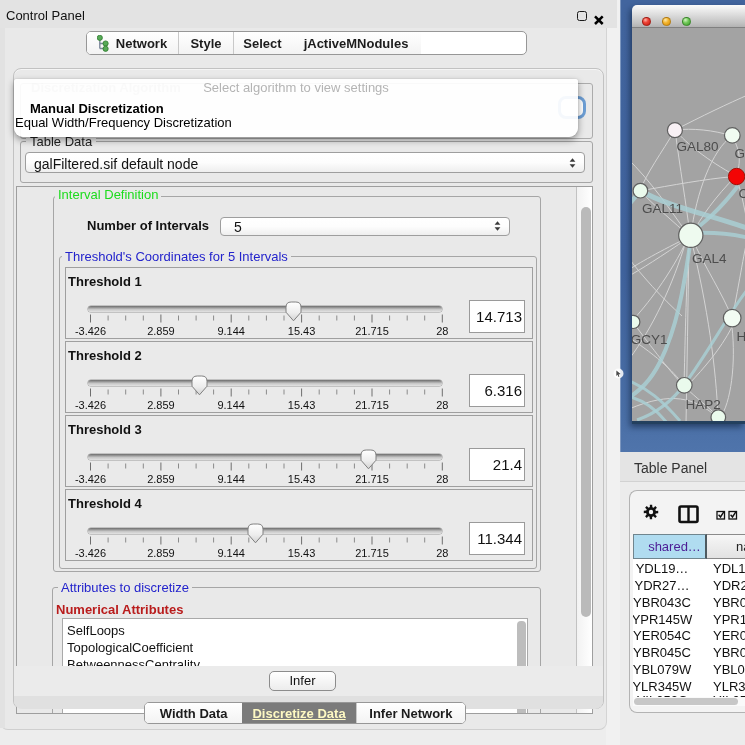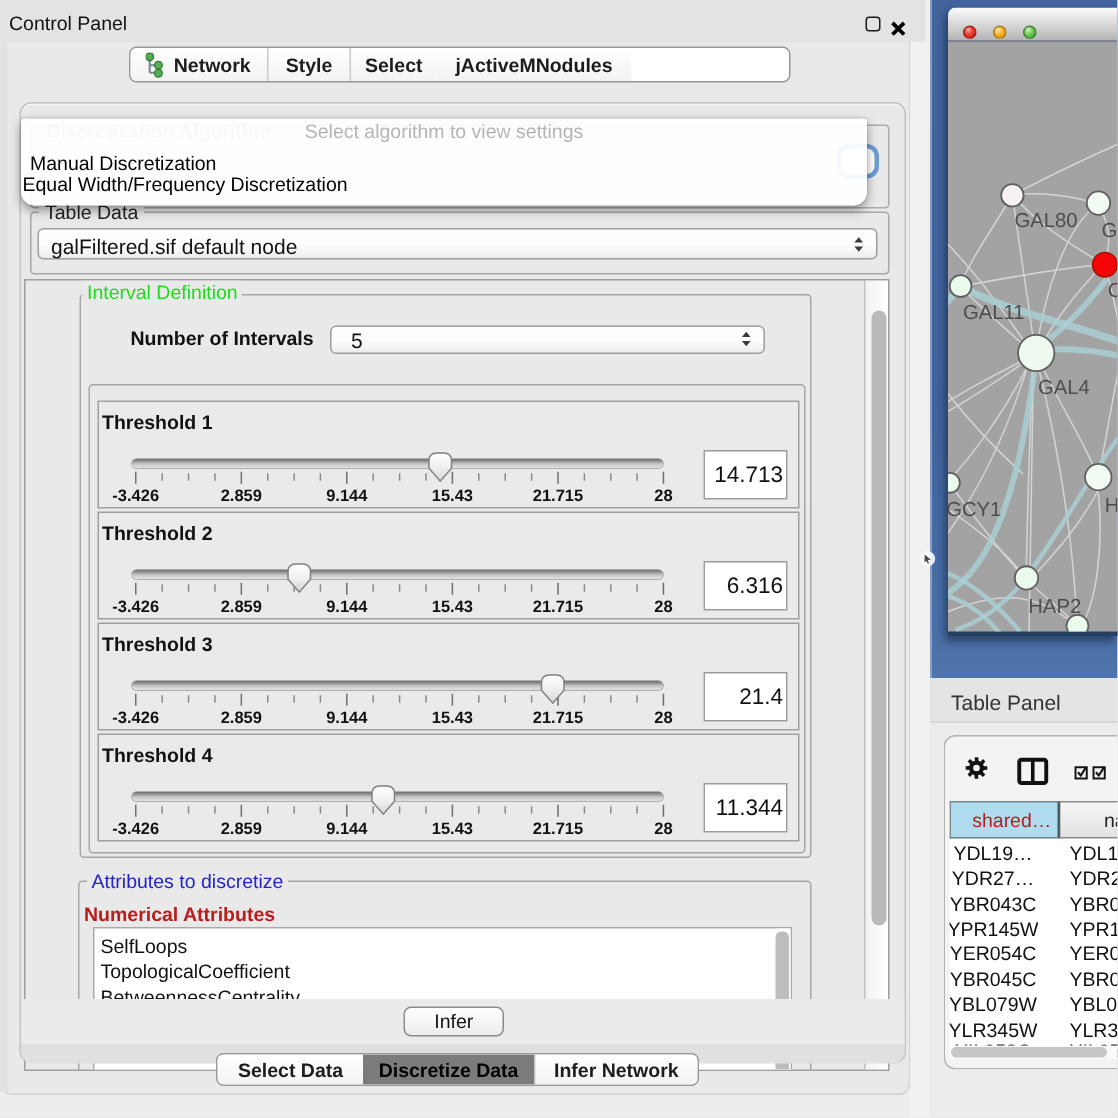--- a/index.html
+++ b/index.html
@@ -18,21 +18,21 @@
 #lyellow { left:30.1px; background:radial-gradient(circle at 35% 28%, #ffe9a8 0%, #f2b32c 45%, #d98f0c 100%); border:1px solid rgba(140,90,0,0.6);}
 #lgreen { left:50.3px; background:radial-gradient(circle at 35% 28%, #d2f5c0 0%, #6fc857 45%, #3d9a2c 100%); border:1px solid rgba(30,100,20,0.6);}
 #netcanvas { left:632px; top:28px; width:122px; height:396px; background:#a3a3a3; overflow:hidden; border-bottom:3px solid #23405e; }
 #tpbar { left:620px; top:452px; width:125px; height:30px; background:#e4e4e4; border-bottom:1px solid #d2d2d2; }
 #tpbar span { position:absolute; left:14px; top:8px; font-size:14px; color:#333; }
 #lowbg { left:620px; top:482px; width:125px; height:263px; background:#ececec; }
 #tablebox { left:629px; top:490px; width:116px; height:223px; background:#f3f3f3; border:1px solid #b3b3b3; border-right:none; border-radius:8px 0 0 8px; }
 #tabletoolbar { left:629px; top:496px; width:116px; height:38px; }
 #tview { left:633px; top:534px; width:112px; height:172px; background:#fff; overflow:hidden; }
 #thead { position:absolute; left:0; top:0; width:160px; height:25px; }
-#thc1 { position:absolute; left:0; top:0; width:74px; height:25px; background:#b0dcf0; border:1px solid #70858e; border-right:2px solid #4e5a60; text-align:center; text-indent:10px; font-size:13px; color:#b91c1c; line-height:23px; }
+#thc1 { position:absolute; left:0; top:0; width:74px; height:25px; background:#b0dcf0; border:1px solid #70858e; border-right:2px solid #4e5a60; text-align:center; text-indent:10px; font-size:13px; color:#4c1d95; line-height:23px; }
 #thc2 { position:absolute; left:74px; top:0; width:120px; height:25px; background:linear-gradient(180deg,#f6f6f6,#e2e2e2); border:1px solid #8a8a8a; border-left:none; font-size:13px; color:#222; line-height:23px; padding-left:29px; }
 .trow { position:absolute; left:0; width:160px; height:17px; font-size:13px; color:#111; }
 .tc1 { position:absolute; left:-8px; top:0; width:74px; text-align:center; }
 .tc2 { position:absolute; left:80px; top:0; }
 #hscroll { left:633px; top:697px; width:112px; height:9px; background:#fafafa; }
 #hthumb { position:absolute; left:1px; top:1px; width:104px; height:7px; background:#c7c7c7; border-radius:4px; }
 #cursor { left:613px; top:366px; width:12px; height:12px; }
 
 
 #titlebar { left:0; top:0; width:617px; height:28px; background:#e3e3e3; }
@@ -53,21 +53,21 @@
 #panel { left:13px; top:68px; width:591px; height:641px; background:#e9e9e9; border:1px solid #c2c2c2; border-radius:8px; box-shadow:inset 0 1px 0 #f5f5f5; }
 
 
 #dabox { left:20px; top:83px; width:573px; height:56px; border:1px solid #ababab; border-radius:3px; }
 #dafocus { left:558px; top:96px; width:28px; height:23px; border:3px solid #6d9ed4; border-radius:8px; background:#fff; }
 #datext { left:31px; top:80px; font-size:13px; font-weight:700; color:rgba(70,70,70,0.38); }
 
 
 #popup { left:14px; top:79px; width:564px; height:58px; background:rgba(255,255,255,0.93); border-radius:2px 2px 9px 9px; box-shadow:0 3px 7px rgba(0,0,0,0.4), 0 0 1px rgba(0,0,0,0.3); }
 #popup .p1 { position:absolute; left:0; top:1px; width:100%; text-align:center; font-size:13px; color:#b4b4b4; }
-#popup .p2 { position:absolute; left:6px; top:22px; font-size:13px; font-weight:400; color:#000; }
+#popup .p2 { position:absolute; left:16px; top:22px; font-size:13px; font-weight:700; color:#000; }
 #popup .p3 { position:absolute; left:1px; top:36px; font-size:13px; color:#000; }
 
 
 #tdbox { left:20px; top:141px; width:573px; height:42px; border:1px solid #a6a6a6; border-radius:3px; }
 #tdlabel { left:26px; top:134px; font-size:13px; color:#222; background:#e9e9e9; padding:0 4px; }
 .combo { position:absolute; background:linear-gradient(180deg,#ffffff 0%,#fdfdfd 50%,#eeeeee 100%); border:1px solid #9e9e9e; border-radius:4px; font-size:14px; color:#111; }
 .combo .arr { position:absolute; right:8px; top:50%; margin-top:-5px; width:7px; height:10px; }
 #combo1 { left:25px; top:152px; width:560px; height:21px; }
 #combo1 .ctext { position:absolute; left:8px; top:2.5px; }
 
@@ -85,37 +85,37 @@
 #combo2 .ctext { position:absolute; left:13px; top:1.5px; }
 #tcbox { left:42px; top:69px; width:478px; height:313px; }
 #tclabel { left:45px; top:62px; color:#2323cc; }
 
 .thr { position:absolute; left:48px; width:468px; height:72px; border:1px solid #9f9f9f; background:#eaeaea; }
 .thr .tl { position:absolute; left:2px; top:6px; font-size:13px; font-weight:700; color:#111; }
 .thr .track { position:absolute; left:22.4px; top:37.5px; width:354px; height:6.5px; border-radius:3px; background:linear-gradient(180deg,#6e6e6e 0%,#8c8c8c 20%,#c6c6c6 55%,#e3e3e3 100%); box-shadow:0 0 0 0.5px #9a9a9a; }
 .thr .thumb { position:absolute; top:33px; width:17px; height:21px; }
 .thr .ticks { position:absolute; left:0; top:0; }
 .thr .num { position:absolute; left:403px; top:32px; width:56px; height:33px; background:#fff; border:1px solid #9a9a9a; font-size:15px; color:#111; text-align:right; padding:7px 2px 0 0; }
-.slabel { position:absolute; top:57px; font-size:11px; font-weight:700; color:#111; transform:translateX(-50%); }
+.slabel { position:absolute; top:57px; font-size:11px; font-weight:400; color:#111; transform:translateX(-50%); }
 
 #abox { left:35px; top:400px; width:489px; height:260px; }
 #alabel { left:41px; top:393px; color:#2323cc; }
 #nalabel { left:39px; top:415px; font-size:13px; font-weight:700; color:#b91c1c; }
 #nlist { left:45px; top:431px; width:466px; height:240px; background:#fff; border:1px solid #a9a9a9; font-size:13px; color:#111; }
 #nlist .li { position:absolute; left:4px; }
 #listsb { position:absolute; left:454px; top:0px; width:10px; height:238px; background:#fff; }
 #listthumb { position:absolute; left:0px; top:2px; width:9px; height:234px; background:#bdbdbd; border-radius:4px; }
 
 #applyrow { left:14px; top:666px; width:589px; height:30px; background:#ebebeb; }
 #applybtn { left:269px; top:671px; width:67px; height:20px; background:linear-gradient(180deg,#ffffff,#ececec); border:1px solid #8c8c8c; border-radius:5px; font-size:13px; color:#111; text-align:center; line-height:18px; }
 #panelbottom { left:14px; top:696px; width:589px; height:13px; background:#e0e0e0; border-radius:0 0 8px 8px; }
 
 #btabs { left:144px; top:702px; width:322px; height:22px; background:#fff; border:1px solid #979797; border-radius:5px; display:flex; font-size:13px; font-weight:600; color:#1c1c1c; overflow:hidden; }
 #bseg1 { width:98px; }
-#bseg2 { width:114px; background:#7b7b7b; color:#000000; }
+#bseg2 { width:114px; background:#7b7b7b; color:#fef9c3;text-decoration:underline; }
 #bseg3 { width:110px; }
 </style>
 </head>
 <body>
 <div id="screen">
     <svg width="0" height="0" style="position:absolute">
       <defs>
         <linearGradient id="tg" x1="0" y1="0" x2="0" y2="1">
           <stop offset="0" stop-color="#ffffff"></stop>
           <stop offset="0.6" stop-color="#ececec"></stop>
@@ -319,20 +319,21 @@
     <div class="glabel" id="ivlabel">Interval Definition</div>
     <div class="abs" id="nilabel">Number of Intervals</div>
     <div class="combo" id="combo2">
         <span class="ctext">5</span>
       <svg class="arr" viewBox="0 0 7 10">
           <path d="M3.5,0.2 L6.4,3.7 L0.6,3.7 Z" fill="#3a3a3a"></path>
           <path d="M3.5,9.8 L6.4,6.3 L0.6,6.3 Z" fill="#3a3a3a"></path>
         </svg>
     </div>
     <div class="gbox" id="tcbox"></div>
+    <div class="glabel" id="tclabel">Threshold's Coordinates for 5 Intervals</div>
 
     <div class="thr" style="top:80px" id="thr1">
         <div class="tl">Threshold 1</div>
         <div class="track"></div>
         <svg class="ticks" width="468" height="72" viewBox="0 0 468 72">
           <path d="M24.5,46.5 v8 M94.9,46.5 v8 M165.2,46.5 v8 M235.6,46.5 v8 M306.0,46.5 v8 M376.3,46.5 v8" stroke="#6e6e6e" stroke-width="1" fill="none"></path>
           <path d="M42.1,47.5 v5 M59.7,47.5 v5 M77.3,47.5 v5 M112.5,47.5 v5 M130.1,47.5 v5 M147.6,47.5 v5 M182.8,47.5 v5 M200.4,47.5 v5 M218.0,47.5 v5 M253.2,47.5 v5 M270.8,47.5 v5 M288.4,47.5 v5 M323.6,47.5 v5 M341.2,47.5 v5 M358.7,47.5 v5" stroke="#8a8a8a" stroke-width="1" fill="none"></path>
         </svg>
         <span class="slabel" style="left:24.5px">-3.426</span>
         <span class="slabel" style="left:94.9px">2.859</span>
@@ -413,21 +414,21 @@
     </div>
     <div id="vscroll">
         <div id="vthumb"></div>
       </div>
   </div>
 
   <div class="abs" id="applyrow"></div>
   <div class="abs" id="applybtn">Infer</div>
   <div class="abs" id="panelbottom"></div>
   <div class="abs" id="btabs">
-    <div class="tseg" id="bseg1">Select Data</div>
+    <div class="tseg" id="bseg1">Width Data</div>
     <div class="tseg" id="bseg2">Discretize Data</div>
     <div class="tseg tsep" id="bseg3">Infer Network</div>
   </div>
 
   <div class="abs" id="popup">
     <div class="p1">Select algorithm to view settings</div>
     <div class="p2">Manual Discretization</div>
     <div class="p3">Equal Width/Frequency Discretization</div>
   </div>
 

